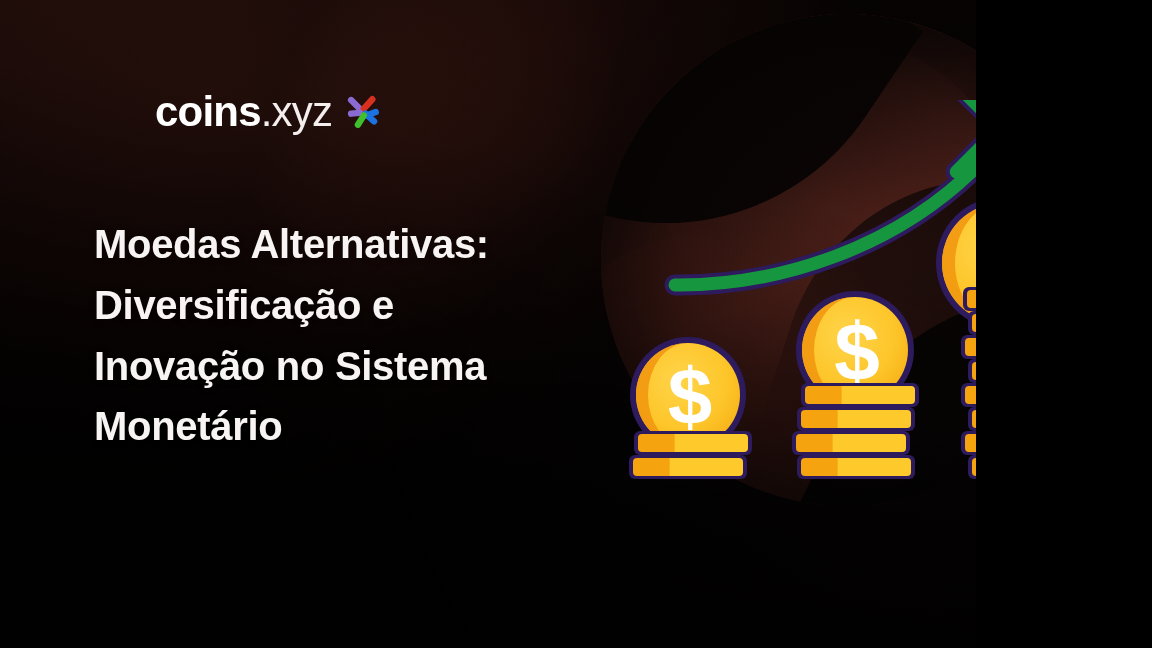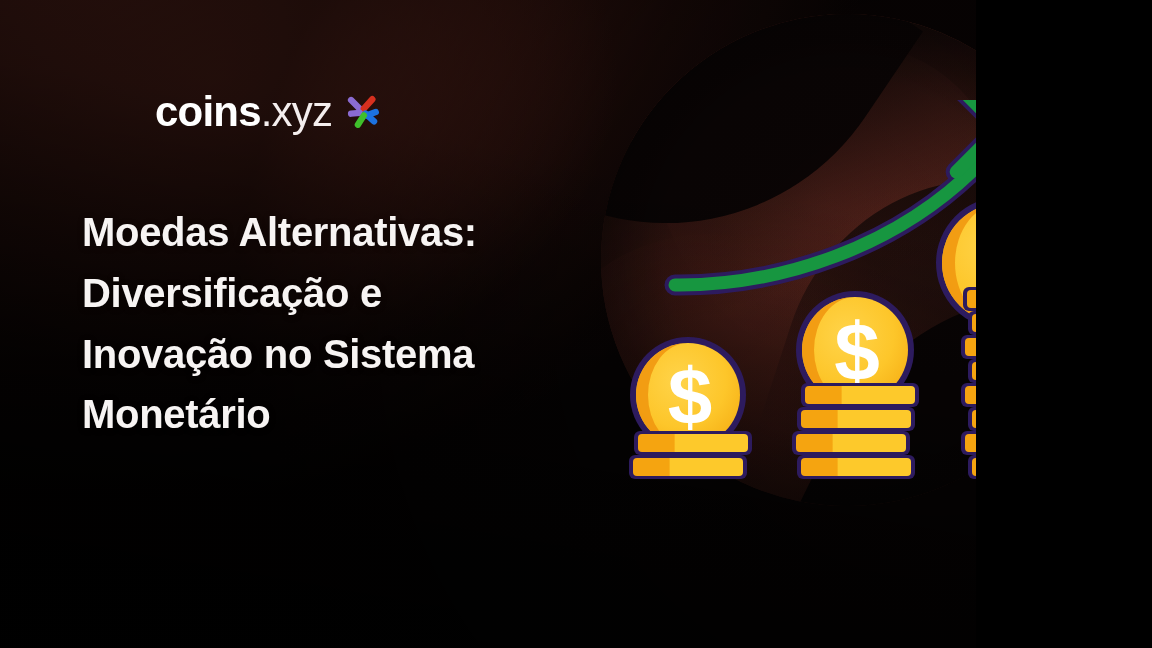--- a/index.html
+++ b/index.html
@@ -134,21 +134,21 @@
   .logo-word .w-coins { font-weight: 700; }
   .logo-word .w-tld  { font-weight: 400; color: #f4eeee; }
   .logo-mark { width: 34px; height: 34px; display: block; }
 
   
   .headline {
     position: absolute;
     left: 78px;
     top: 198px;
     width: 470px;
-    margin: 4px;
+    margin: 16px;
     font-size: 40px;
     font-weight: 700;
     line-height: 1.52;
     letter-spacing: -0.3px;
     color: #f7f4f3;
     text-shadow: 0 1px 6px rgba(0,0,0,0.35);
   }
 
   
   .illustration {

